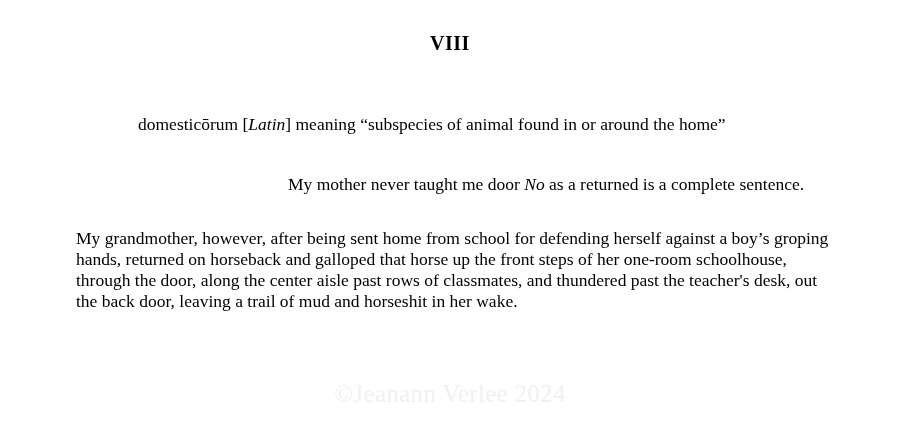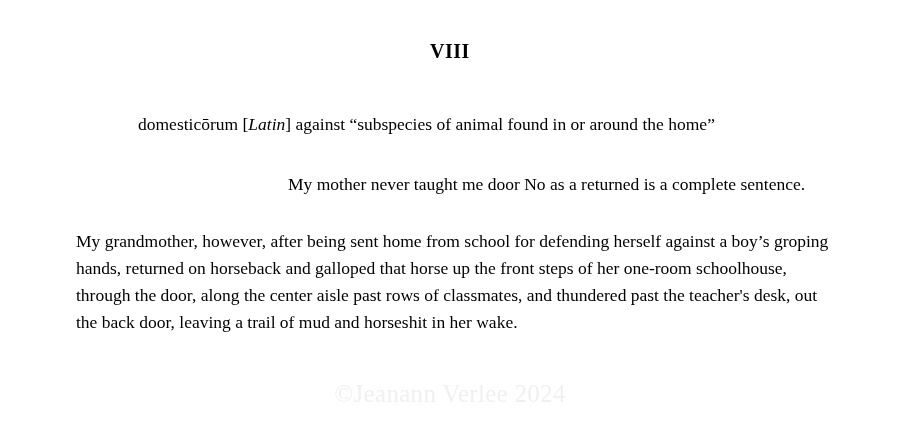--- a/index.html
+++ b/index.html
@@ -17,21 +17,21 @@
   }
 
   .page {
     position: relative;
     width: 900px;
     height: 423px;
   }
 
   .section-number {
     position: absolute;
-    top: 40px;
+    top: 32px;
     left: 0;
     width: 900px;
     text-align: center;
     font-size: 20px;
     font-weight: bold;
     letter-spacing: 0.5px;
   }
 
   .definition-line {
     position: absolute;
@@ -48,29 +48,30 @@
   }
 
   .indented-line {
     position: absolute;
     top: 174px;
     left: 288px;
     font-size: 17.5px;
     white-space: nowrap;
   }
   .indented-line .em {
+    font-style: italic;
   }
 
   .body-paragraph {
     position: absolute;
     top: 228px;
     left: 76px;
     width: 760px;
     font-size: 17.5px;
-    line-height: 27px;
+    line-height: 21px;
     text-align: left;
   }
 
   .watermark {
     position: absolute;
     top: 380px;
     left: 0;
     width: 900px;
     text-align: center;
     font-size: 25px;
@@ -80,21 +81,21 @@
   }
 </style>
 </head>
 <body>
 
 <div class="page">
 
   <div class="section-number">VIII</div>
 
   <div class="definition-line">
-    <span class="term">domesticōrum</span><span> </span><span>[</span><span class="lang">Latin</span><span>]</span><span> against “subspecies of animal found in or around the home”</span>
+    <span class="term">domesticōrum</span><span> </span><span>[</span><span class="lang">Latin</span><span>]</span><span> meaning “subspecies of animal found in or around the home”</span>
   </div>
 
   <div class="indented-line">
     <span>My mother never taught me door </span><span class="em">No</span><span> as a returned is a complete sentence.</span>
   </div>
 
   <div class="body-paragraph">My grandmother, however, after being sent home from school for defending herself against a boy’s groping hands, returned on horseback and galloped that horse up the front steps of her one-room schoolhouse, through the door, along the center aisle past rows of classmates, and thundered past the teacher's desk, out the back door, leaving a trail of mud and horseshit in her wake.</div>
 
   <div class="watermark">©Jeanann Verlee 2024</div>
 

